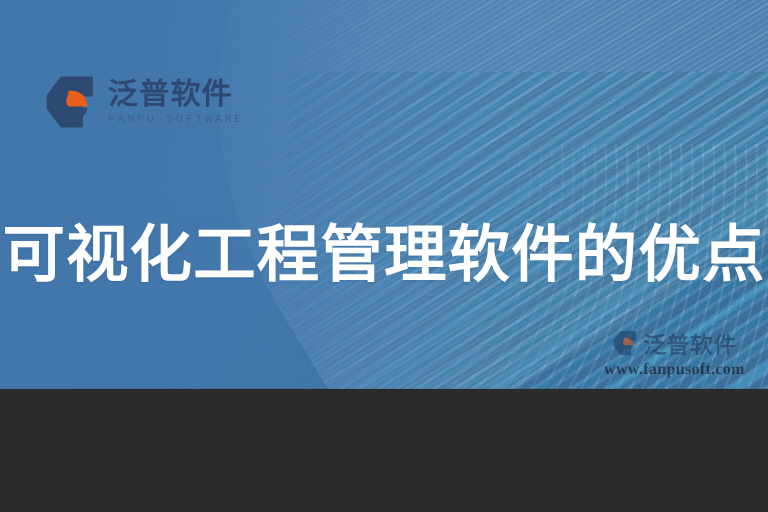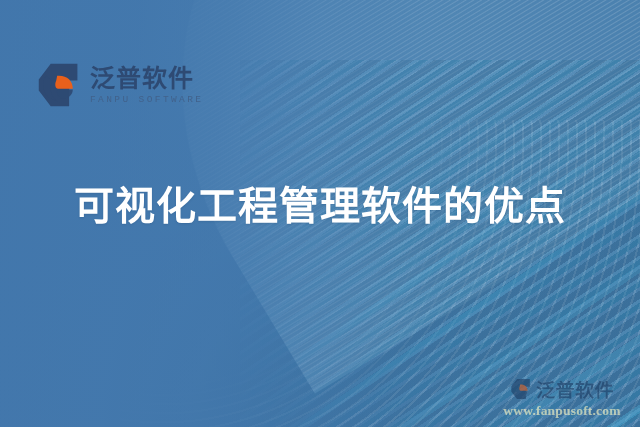--- a/index.html
+++ b/index.html
@@ -4,21 +4,21 @@
 <style>
   html, body {
     margin: 0;
     padding: 0;
     background: #2b2b2b;
   }
 
   .banner {
     position: relative;
     width: 640px;
-    height: 427px;
+    height: 324px;
     overflow: hidden;
     font-family: "Liberation Sans", "DejaVu Sans", sans-serif;
     background: #4b7fb0;
   }
 
   
 
   
   .bg-sky {
     position: absolute;
@@ -185,21 +185,21 @@
 
   
 
   .title {
     position: absolute;
     left: 0;
     right: 0;
     top: 181px;
     text-align: center;
     font-family: "DejaVu Sans", "Liberation Sans", sans-serif;
-    font-size: 40px;
+    font-size: 52px;
     font-weight: 700;
     color: #ffffff;
     letter-spacing: 1px;
     line-height: 1.25;
     white-space: nowrap;
     text-shadow: 0 1px 2px rgba(30,70,110,0.22);
   }
 
   
 
@@ -234,21 +234,21 @@
     color: #1f3f66;
     letter-spacing: 0.5px;
     text-shadow: 0 0 1px rgba(255,255,255,0.25);
   }
 
   .wm-url {
     margin-top: 1px;
     font-family: "Liberation Serif", "DejaVu Serif", serif;
     font-size: 13.5px;
     font-weight: 700;
-    color: #fef9c3;
+    color: #0f172a;
     letter-spacing: 0.2px;
     text-shadow: 0 0 1px rgba(255,200,200,0.2);
   }
 </style>
 </head>
 <body>
 
 <div class="banner">
 
   <div class="bg-sky"></div>

